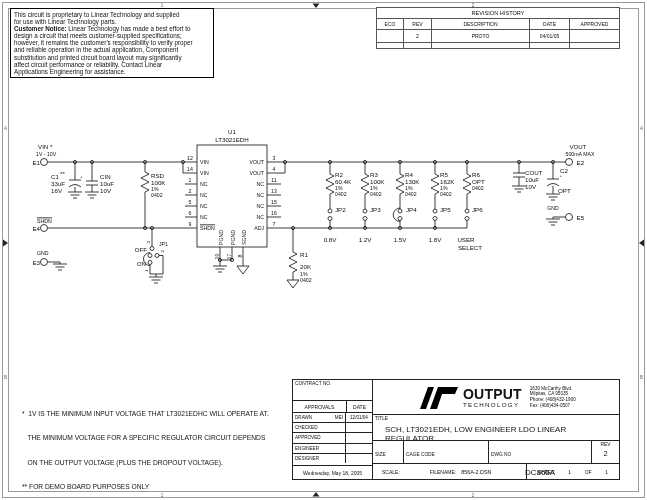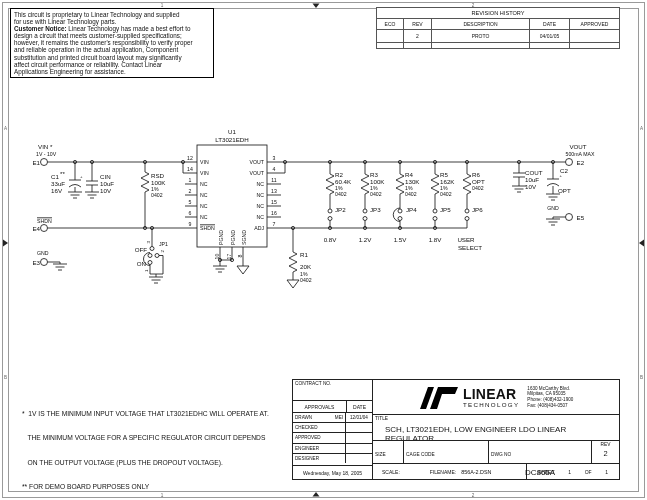--- a/index.html
+++ b/index.html
@@ -449,21 +449,21 @@
     <div class="spacer"></div>
     <div id="printdate">Wednesday, May 18, 2005</div>
   </div>
   <div id="tb-right">
     <div id="logorow">
       <svg id="logomark" width="44" height="26" viewBox="0 0 44 26">
         <path d="M3 25 L11 3 L17 3 L9 25 Z" fill="#000"></path>
         <path d="M13 25 L21 3 L41 3 L38 10 L25 10 L20 25 Z" fill="#000"></path>
       </svg>
       <div id="logotext">
-        <div class="big">LINEAR</div>
+        <div class="big">OUTPUT</div>
         <div class="small">TECHNOLOGY</div>
       </div>
       <div id="addr">
         <div>1630 McCarthy Blvd.</div>
         <div>Milpitas, CA 95035</div>
         <div>Phone: (408)432-1900</div>
         <div>Fax: (408)434-0507</div>
       </div>
     </div>
     <div id="titlerow">

